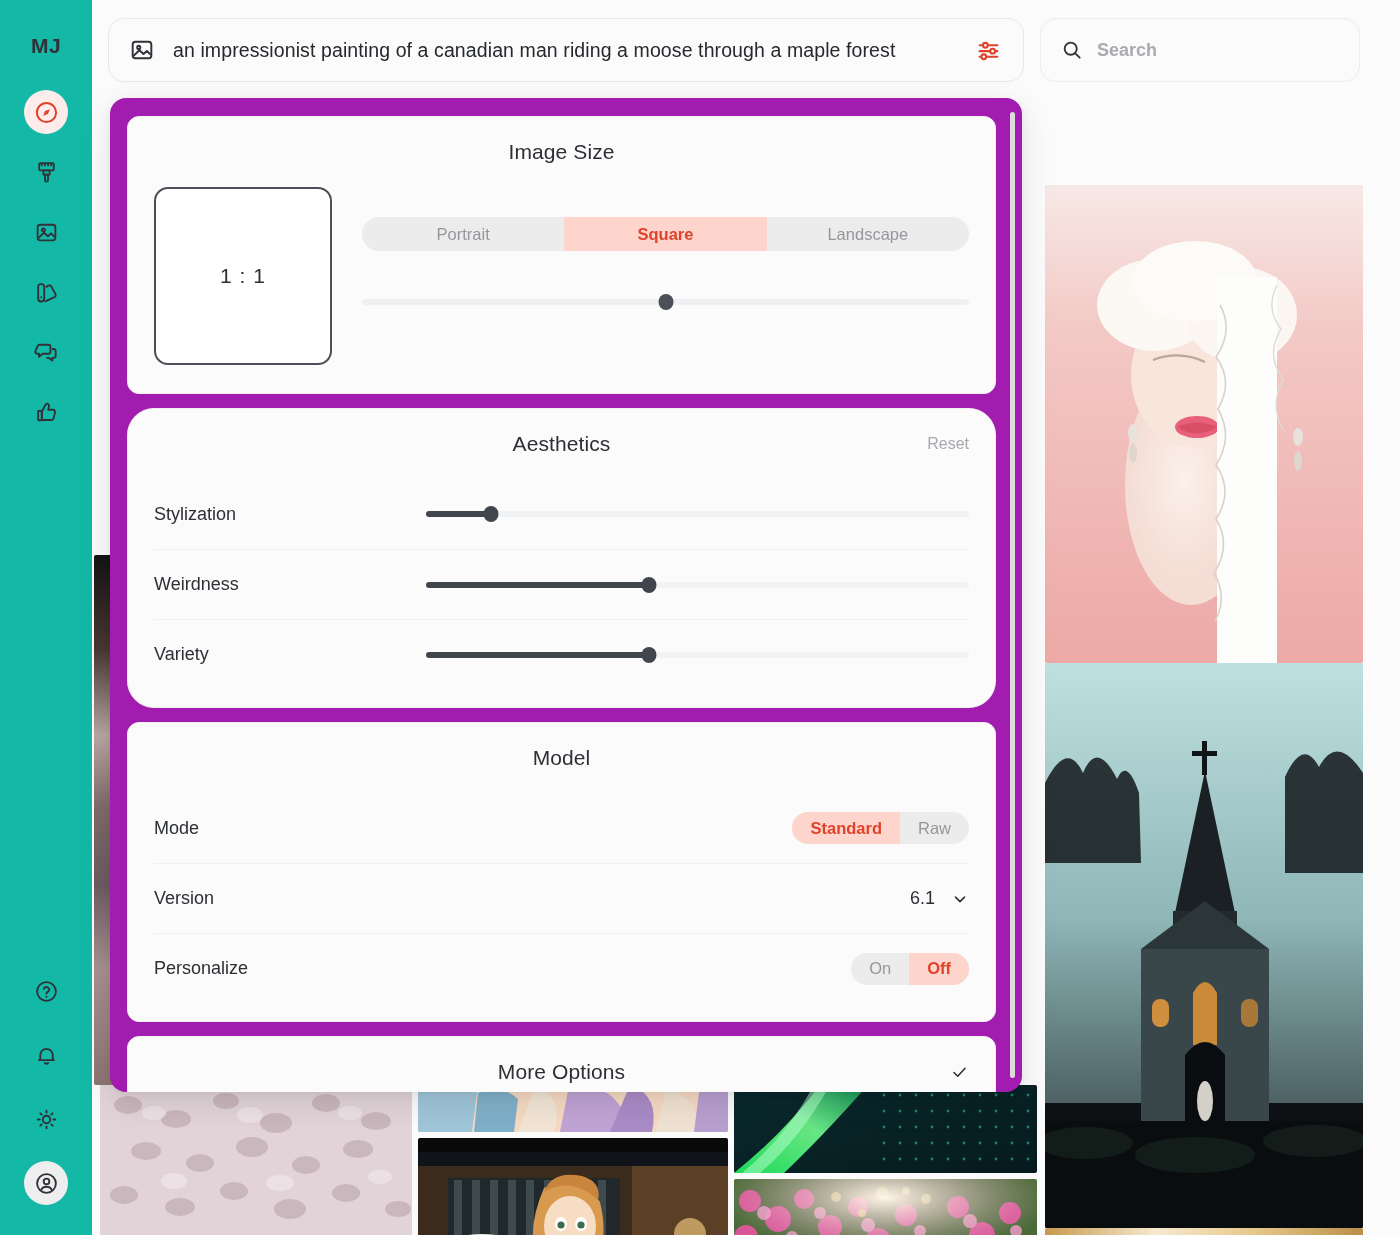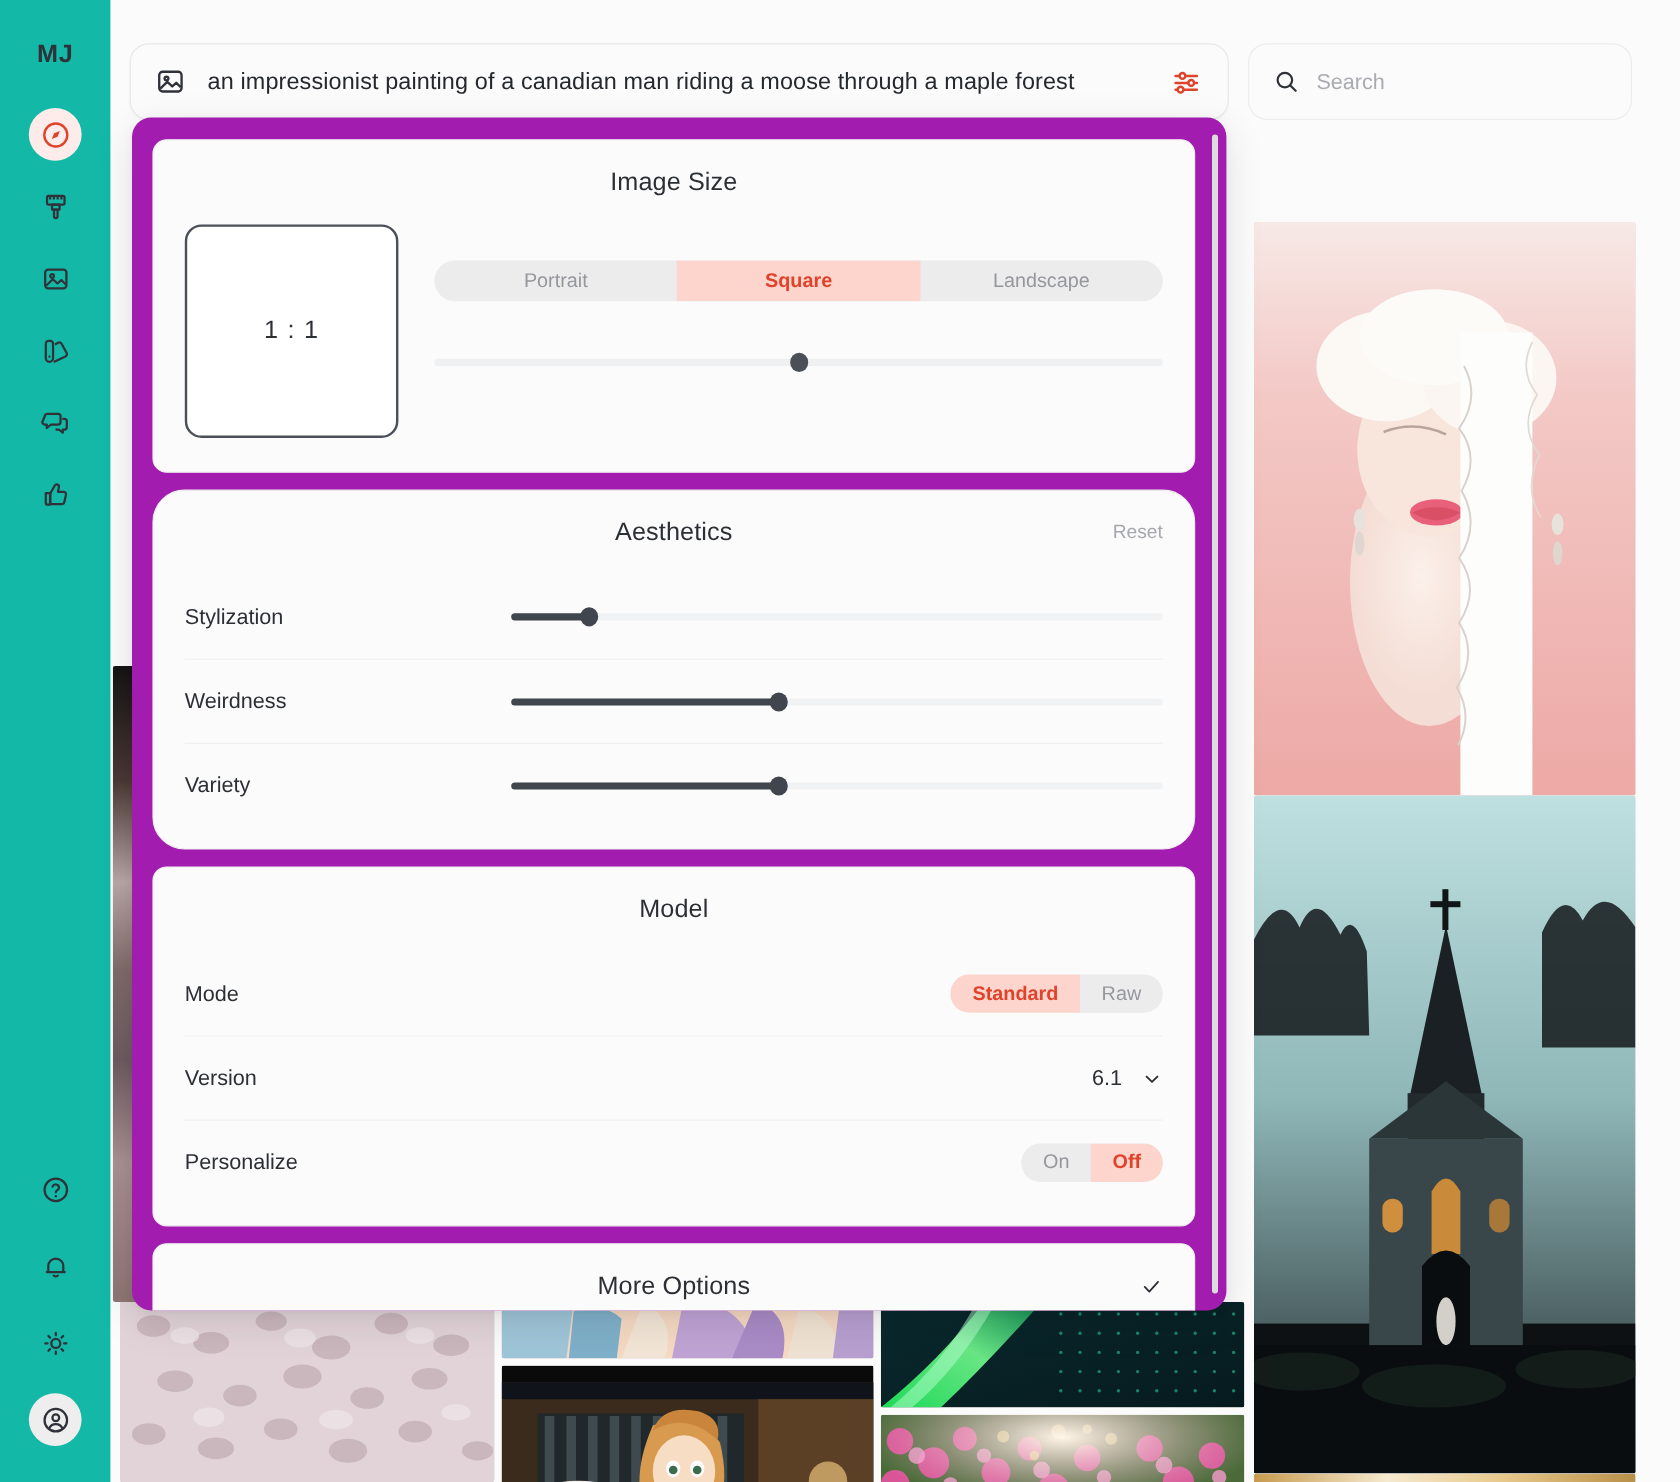--- a/index.html
+++ b/index.html
@@ -56,21 +56,21 @@
   .nav-btn.active { background: #fdece9; color: #e0432c; }
   .nav-btn.avatar-btn { background: #eeeeee; }
   .nav-btn svg { display: block; }
 
   
   .topbar {
     position: absolute;
     left: 92px; right: 0; top: 0;
     height: 100px;
     display: flex;
-    align-items: flex-end;
+    align-items: center;
     gap: 16px;
     padding: 0 40px 0 16px;
     z-index: 30;
     pointer-events: none;
   }
   .prompt-bar {
     pointer-events: auto;
     flex: 0 0 916px;
     height: 64px;
     background: #fbfbfb;
@@ -101,21 +101,21 @@
     border: 1px solid #ececec;
     border-radius: 16px;
     display: flex;
     align-items: center;
     padding: 0 20px;
     gap: 14px;
   }
   .search-bar .sb-input {
     border: none; outline: none; background: transparent;
     font-family: "Liberation Sans", sans-serif;
-    font-size: 18px; color: #2f3238; width: 100%;
+    font-size: 18px; color: #2f3238; width: 100%; font-weight: bold;
   }
   .search-bar .sb-input::placeholder { color: #a9abb0; }
 
   
   .grid-layer {
     position: absolute;
     left: 92px; top: 100px; right: 0; bottom: 0;
     overflow: hidden;
     z-index: 10;
   }

